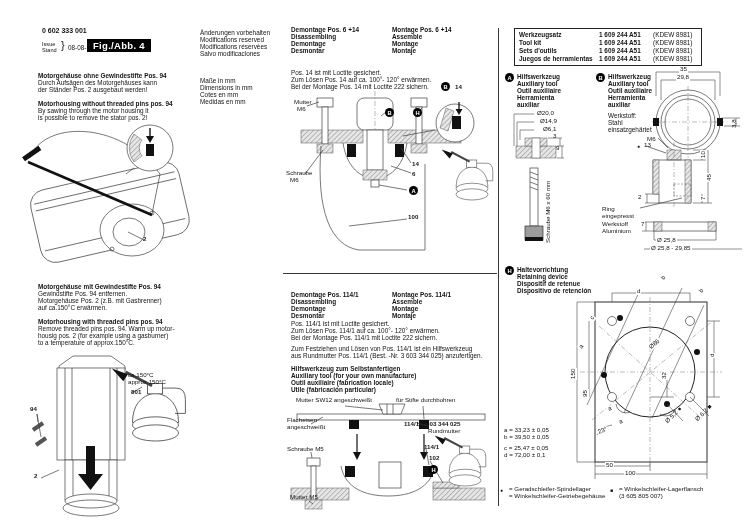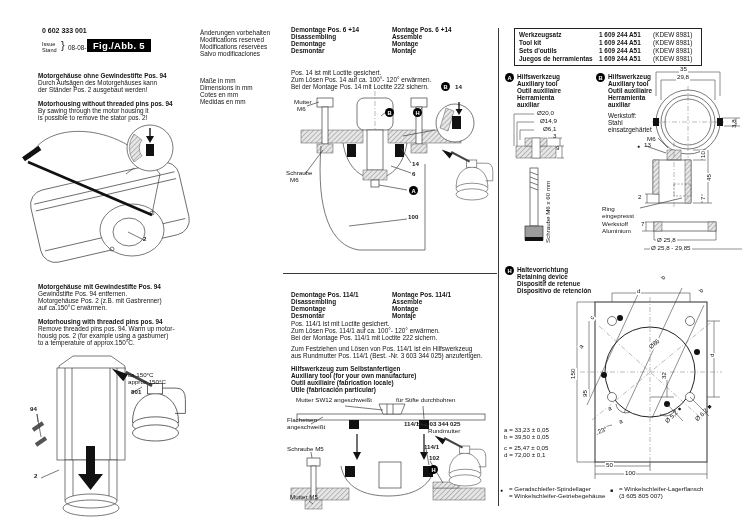--- a/index.html
+++ b/index.html
@@ -46,21 +46,21 @@
         <line x1="0" y1="0" x2="0" y2="3.5" stroke="#6f6f6f" stroke-width="0.8"></line>
       </pattern>
     </defs>
   </svg>
 
   <div class="abs t t7 b" style="left:42px;top:27px">0 602 333 001</div>
   <div class="abs t5" style="left:42px;top:41px">Issue</div>
   <div class="abs t5" style="left:42px;top:47px">Stand</div>
   <div class="abs" style="left:61px;top:39px;font-size:11px">}</div>
   <div class="abs t" style="left:68px;top:44px">08-08-18</div>
-  <div class="badge" style="left:87px;top:39px">Fig./Abb. 5</div>
+  <div class="badge" style="left:87px;top:39px">Fig./Abb. 4</div>
 
   <div class="abs t" style="left:200px;top:29px">
     <div>Änderungen vorbehalten</div>
     <div>Modifications reserved</div>
     <div>Modifications réservées</div>
     <div>Salvo modificaciones</div>
   </div>
   <div class="abs t" style="left:200px;top:77px">
     <div>Maße in mm</div>
     <div>Dimensions in mm</div>

